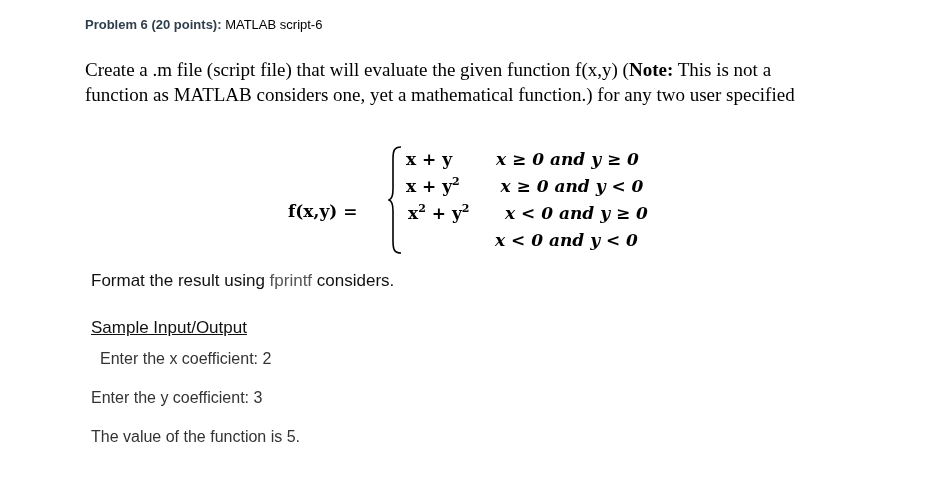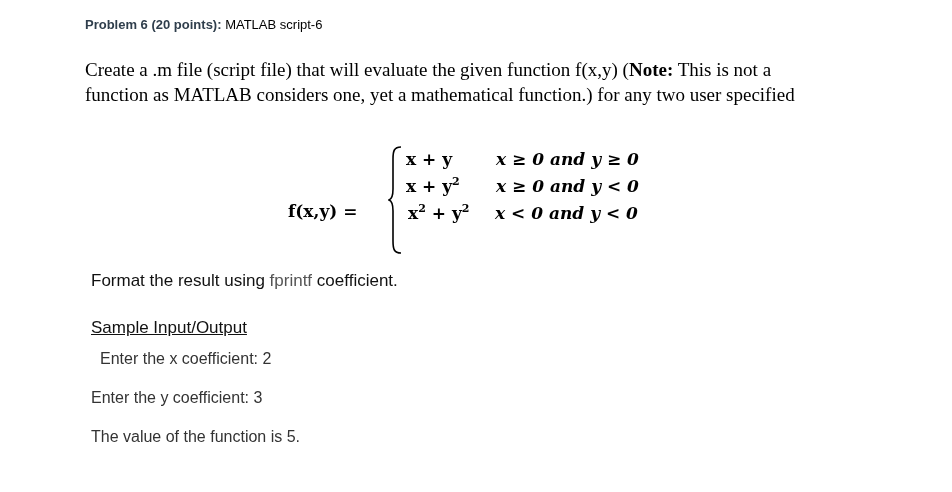--- a/index.html
+++ b/index.html
@@ -133,24 +133,25 @@
 
 <div class="cases">
   <span class="row" style="padding-left:6px;">x + y</span>
   <span class="row" style="padding-left:6px;">x + y<sup>2</sup></span>
   <span class="row" style="padding-left:8px;">x<sup>2</sup> + y<sup>2</sup></span>
 </div>
 
 <div class="conds">
   <span class="row" style="padding-left:4px;">x ≥ 0 and y ≥ 0</span>
   <span class="row" style="padding-left:4px;text-align:center;">x ≥ 0 and y &lt; 0</span>
+  <span class="row" style="padding-left:13px;">x &lt; 0 and y ≥ 0</span>
   <span class="row" style="padding-left:3px;">x &lt; 0 and y &lt; 0</span>
 </div>
 
 <div class="format-line">
-  <span>Format the result using </span><span class="code">fprintf</span><span> coefficient.</span>
+  <span>Format the result using </span><span class="code">fprintf</span><span> considers.</span>
 </div>
 
 <div class="sample-heading">Sample Input/Output</div>
 
 <div class="io-line" style="top:350px;margin-left:9px;">Enter the x coefficient: 2</div>
 <div class="io-line" style="top:389px;">Enter the y coefficient: 3</div>
 <div class="io-line" style="top:428px;">The value of the function is 5.</div>
 
 </body></html>

